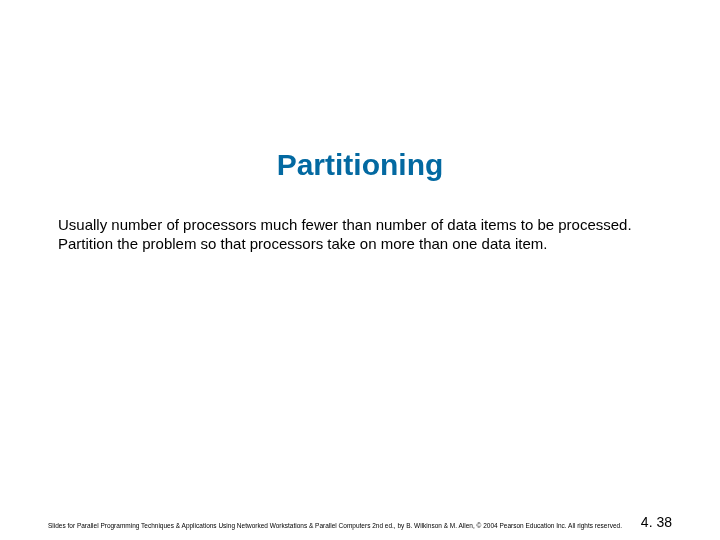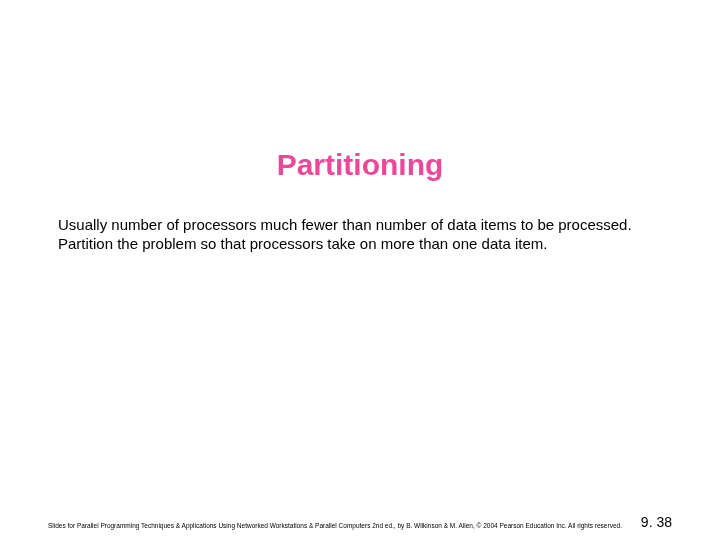--- a/index.html
+++ b/index.html
@@ -21,21 +21,21 @@
       position: relative;
     }
     .title {
       position: absolute;
       top: 148px;
       left: 0;
       width: 100%;
       text-align: center;
       font-size: 30px;
       font-weight: bold;
-      color: #ec4899;
+      color: #0369a1;
     }
     .body-text {
       position: absolute;
       top: 215px;
       left: 58px;
       right: 58px;
       font-size: 15px;
       line-height: 1.28;
       color: #000;
     }
@@ -64,15 +64,15 @@
 </head>
 <body>
 
 <div class="slide">
   <h1 class="title">Partitioning</h1>
 
   <p class="body-text">Usually number of processors much fewer than number of data items to be processed. Partition the problem so that processors take on more than one data item.</p>
 
   <div class="footer">
     <div class="footer-credit">Slides for Parallel Programming Techniques &amp; Applications Using Networked Workstations &amp; Parallel Computers 2nd ed., by B. Wilkinson &amp; M. Allen, © 2004 Pearson Education Inc. All rights reserved.</div>
-    <div class="page-number">9. 38</div>
+    <div class="page-number">4. 38</div>
   </div>
 </div>
 
 </body></html>

